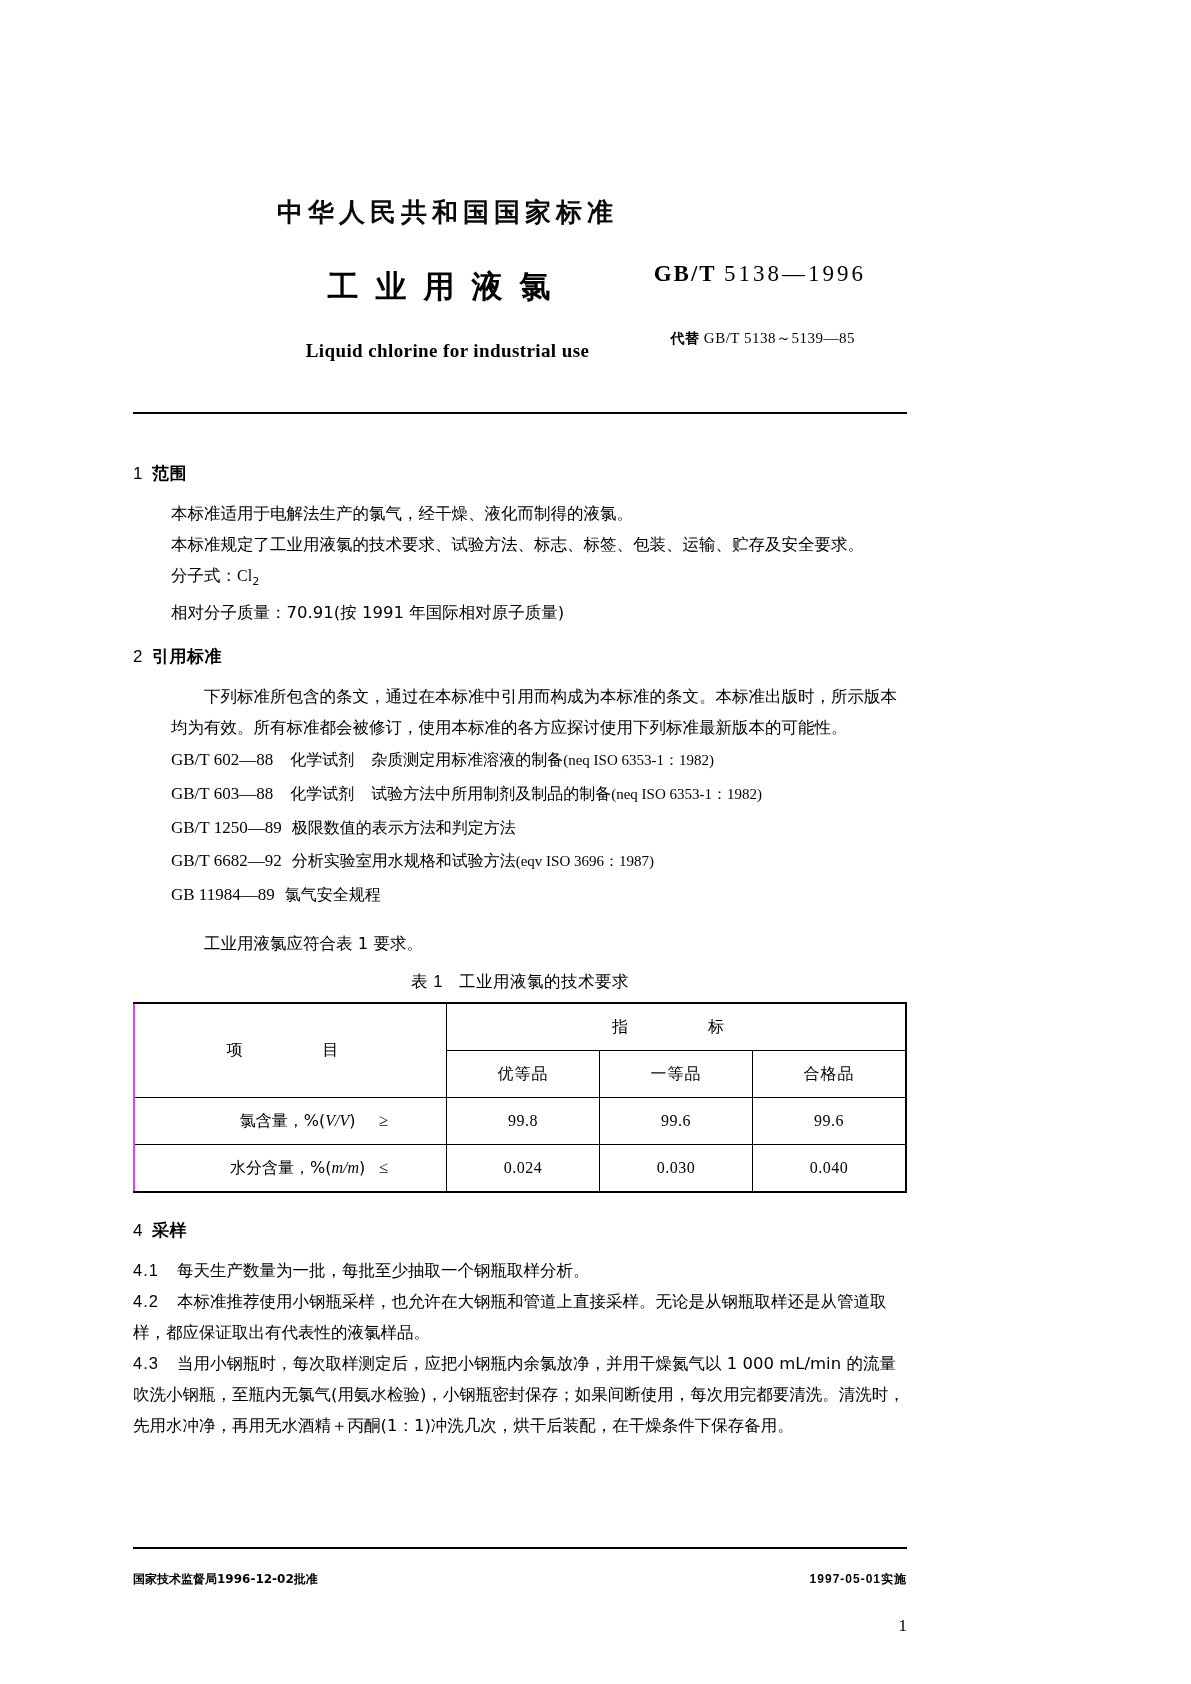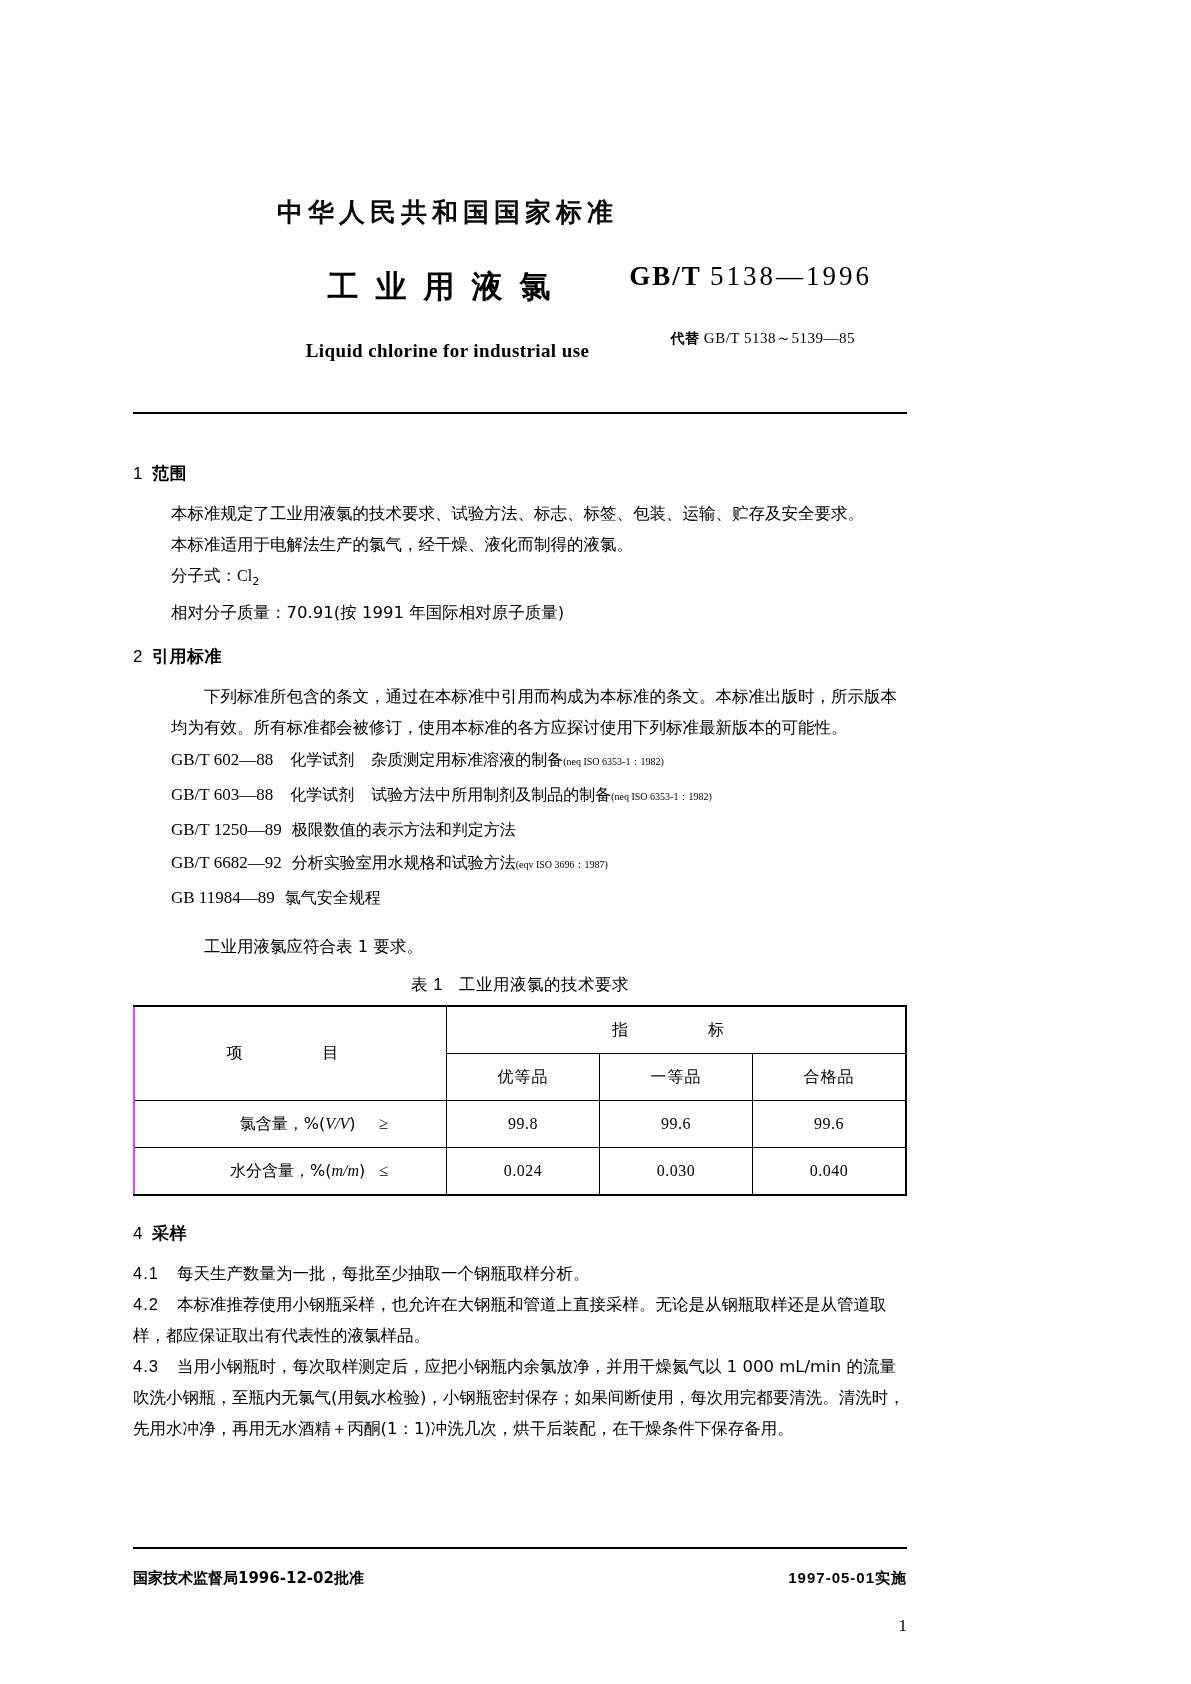--- a/index.html
+++ b/index.html
@@ -34,24 +34,24 @@
     text-align: center;
     font-family: "DejaVu Sans", sans-serif;
     font-weight: bold;
     font-size: 26px;
     letter-spacing: 5px;
     margin-left: -145px;
     color: #0a0a0a;
   }
   .std-code {
     position: absolute;
-    right: 168px;
+    right: 174px;
     top: 66px;
     font-family: "Liberation Serif", serif;
-    font-size: 27px;
+    font-size: 23px;
     font-weight: bold;
     letter-spacing: 2px;
     white-space: nowrap;
     text-align: right;
   }
   .std-code .num {
     font-weight: normal;
     letter-spacing: 3px;
   }
   .title-cn {
@@ -142,21 +142,21 @@
   }
   .ref-item .gap {
     display: inline-block;
     width: 17px;
   }
   .ref-item .gap-s {
     display: inline-block;
     width: 10px;
   }
   .ref-item .iso {
-    font-size: 10px;
+    font-size: 15px;
   }
   sub { font-size: 0.68em; }
 
   
   .table-caption {
     text-align: center;
     font-family: Liberation Sans, sans-serif;
     font-size: 16.5px;
     margin: 12px 0 9px 0;
     letter-spacing: 0.5px;
@@ -230,21 +230,21 @@
   .footer {
     position: absolute;
     left: 133px;
     right: 133px;
     bottom: 96px;
     display: flex;
     justify-content: space-between;
     align-items: baseline;
     font-family: "DejaVu Sans", sans-serif;
     font-weight: bold;
-    font-size: 15px;
+    font-size: 12px;
   }
   .footer .fdate {
     font-family: "Liberation Sans", sans-serif;
     letter-spacing: 1px;
   }
   .page-no {
     position: absolute;
     right: 133px;
     bottom: 48px;
     font-family: "Liberation Serif", serif;
@@ -274,22 +274,22 @@
     <div class="title-en">Liquid chlorine for industrial use</div>
   </div>
 
   <div class="rule-top"></div>
 
   <div class="content">
 
     <div class="sec-head">
       <span class="no">1</span><span>范围</span>
     </div>
+    <p class="para indent1">本标准适用于电解法生产的氯气，经干燥、液化而制得的液氯。</p>
     <p class="para indent1">本标准规定了工业用液氯的技术要求、试验方法、标志、标签、包装、运输、贮存及安全要求。</p>
-    <p class="para indent1">本标准适用于电解法生产的氯气，经干燥、液化而制得的液氯。</p>
     <p class="para indent1"><span>分子式：</span><span class="unit">Cl</span><sub>2</sub></p>
     <p class="para indent1 blk">相对分子质量：70.91(按 1991 年国际相对原子质量)</p>
 
     <div class="sec-head">
       <span class="no">2</span><span>引用标准</span>
     </div>
     <p class="para indent2">下列标准所包含的条文，通过在本标准中引用而构成为本标准的条文。本标准出版时，所示版本均为有效。所有标准都会被修订，使用本标准的各方应探讨使用下列标准最新版本的可能性。</p>
 
     <div class="ref-item">
       <span>GB/T 602—88</span><span class="gap"></span><span class="cn">化学试剂</span><span class="gap"></span><span class="cn">杂质测定用标准溶液的制备</span><span class="iso">(neq ISO 6353-1：1982)</span>

